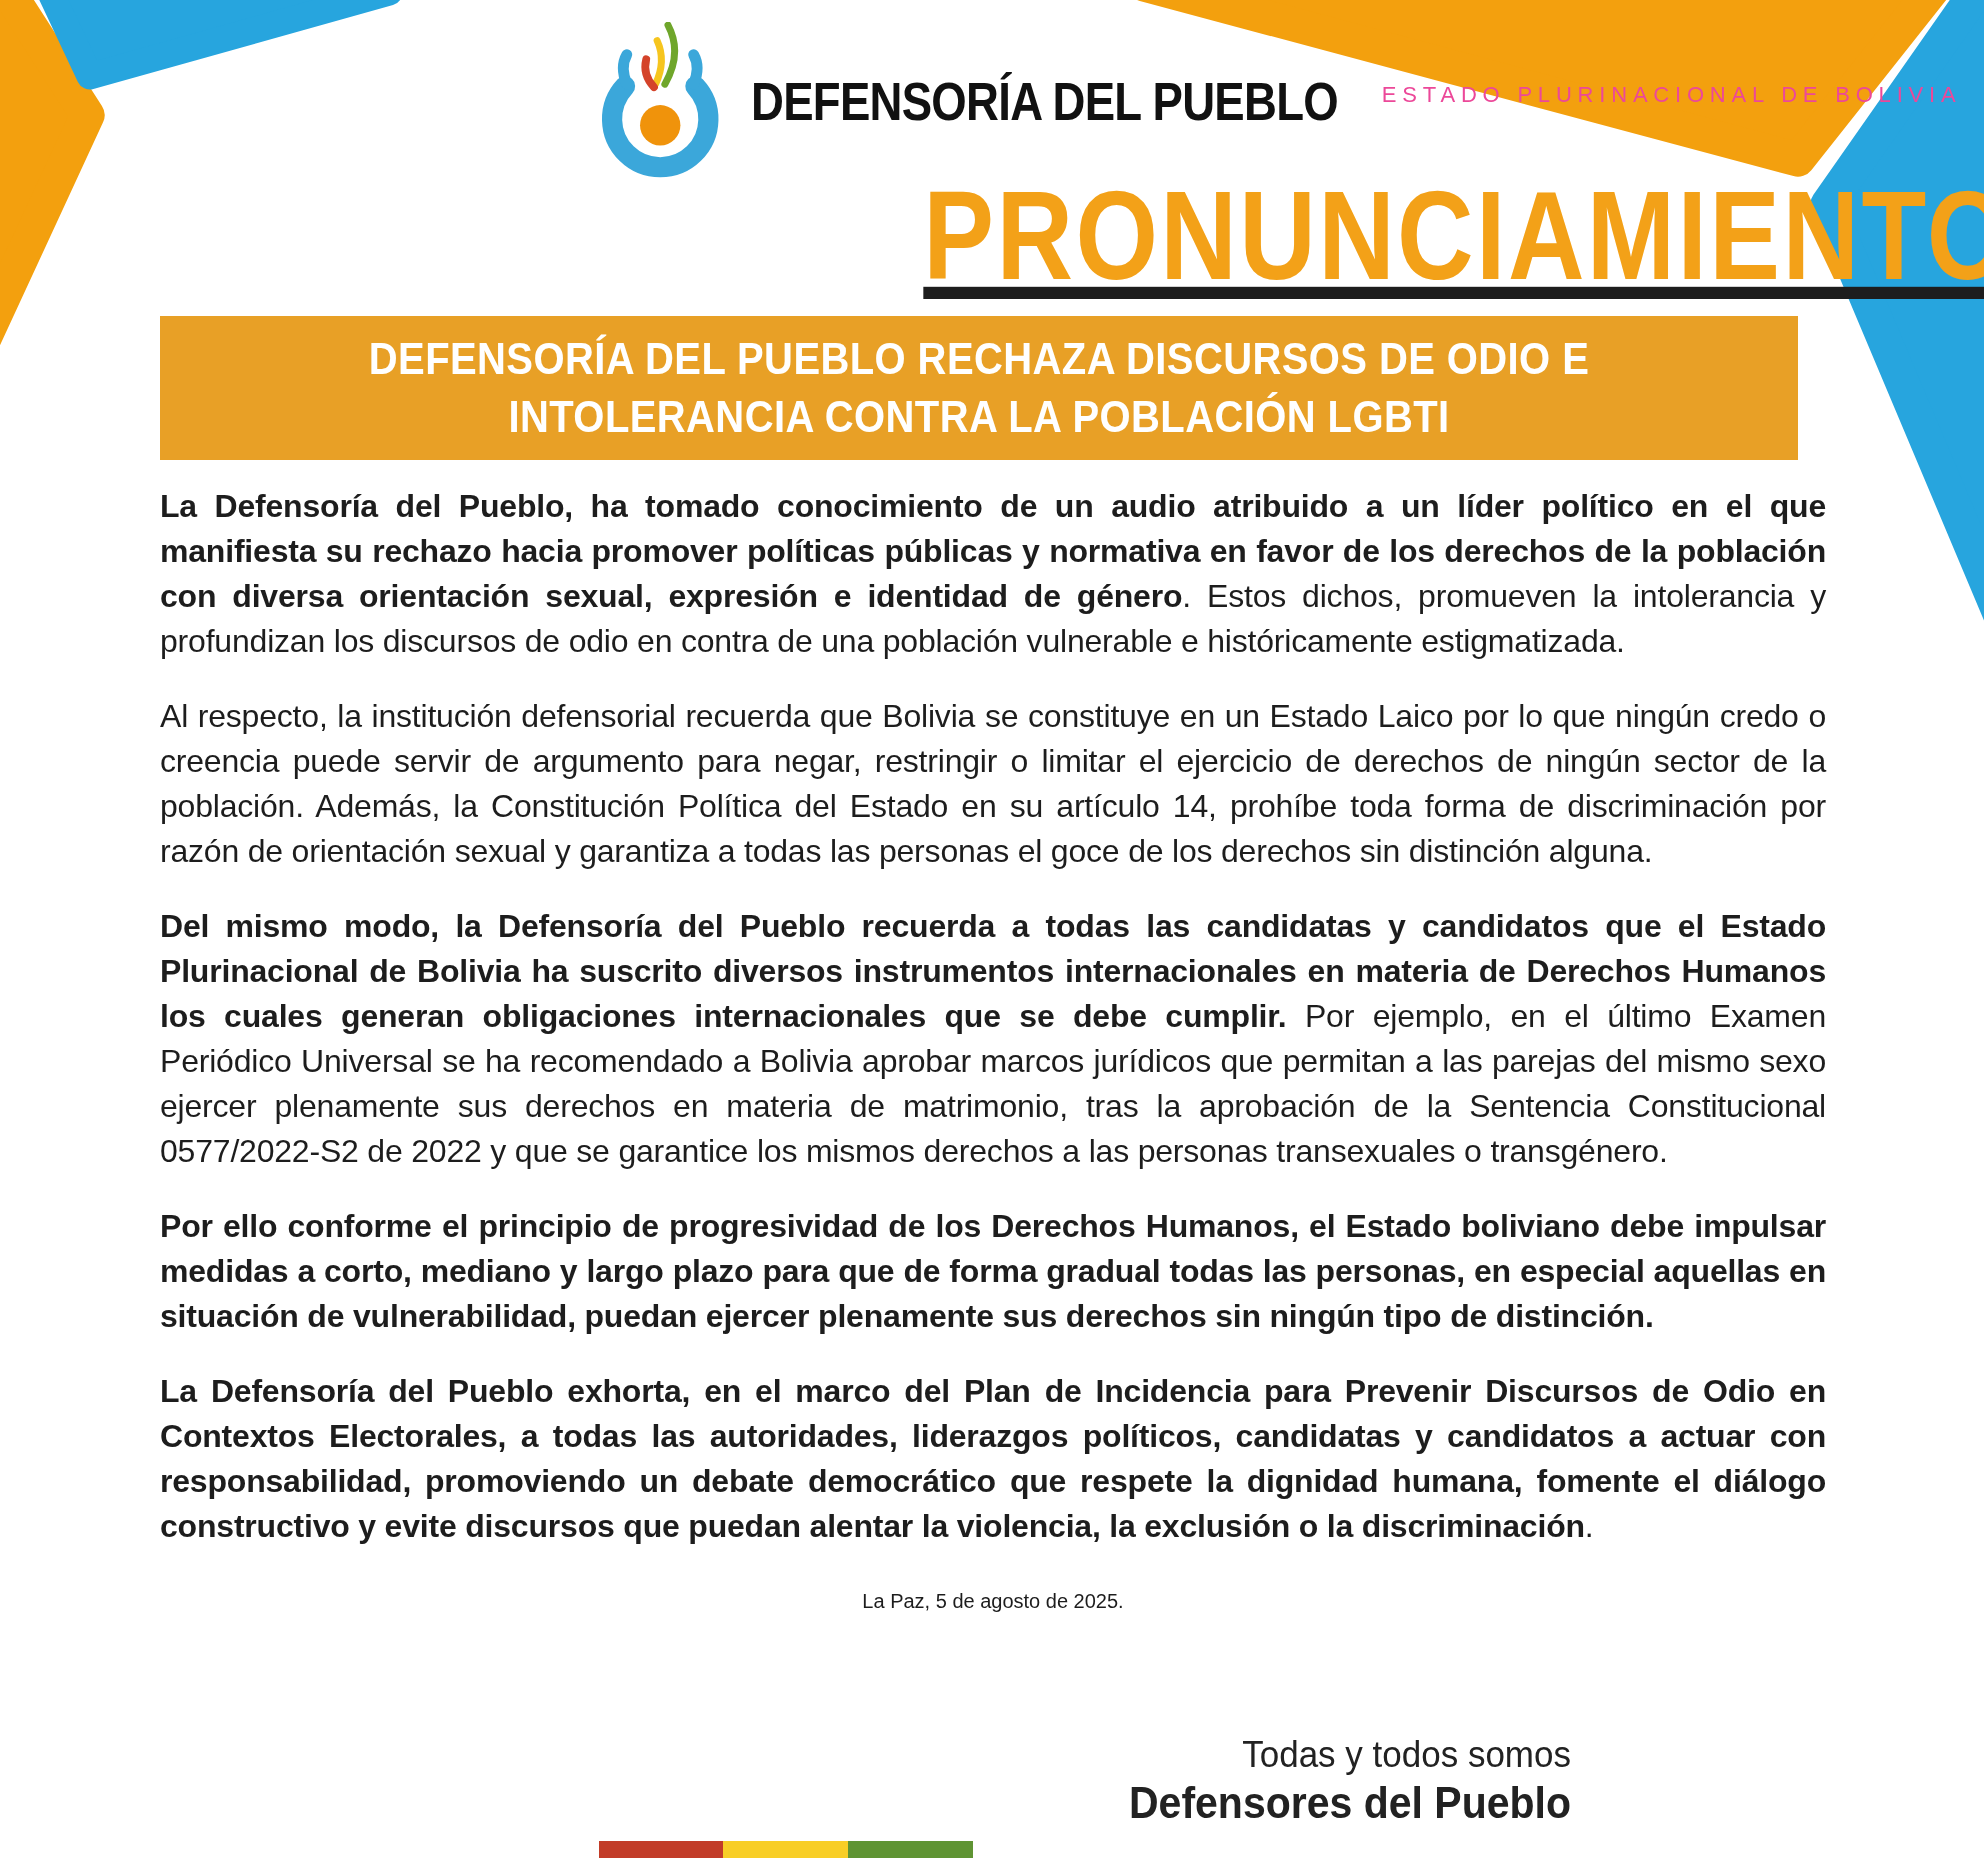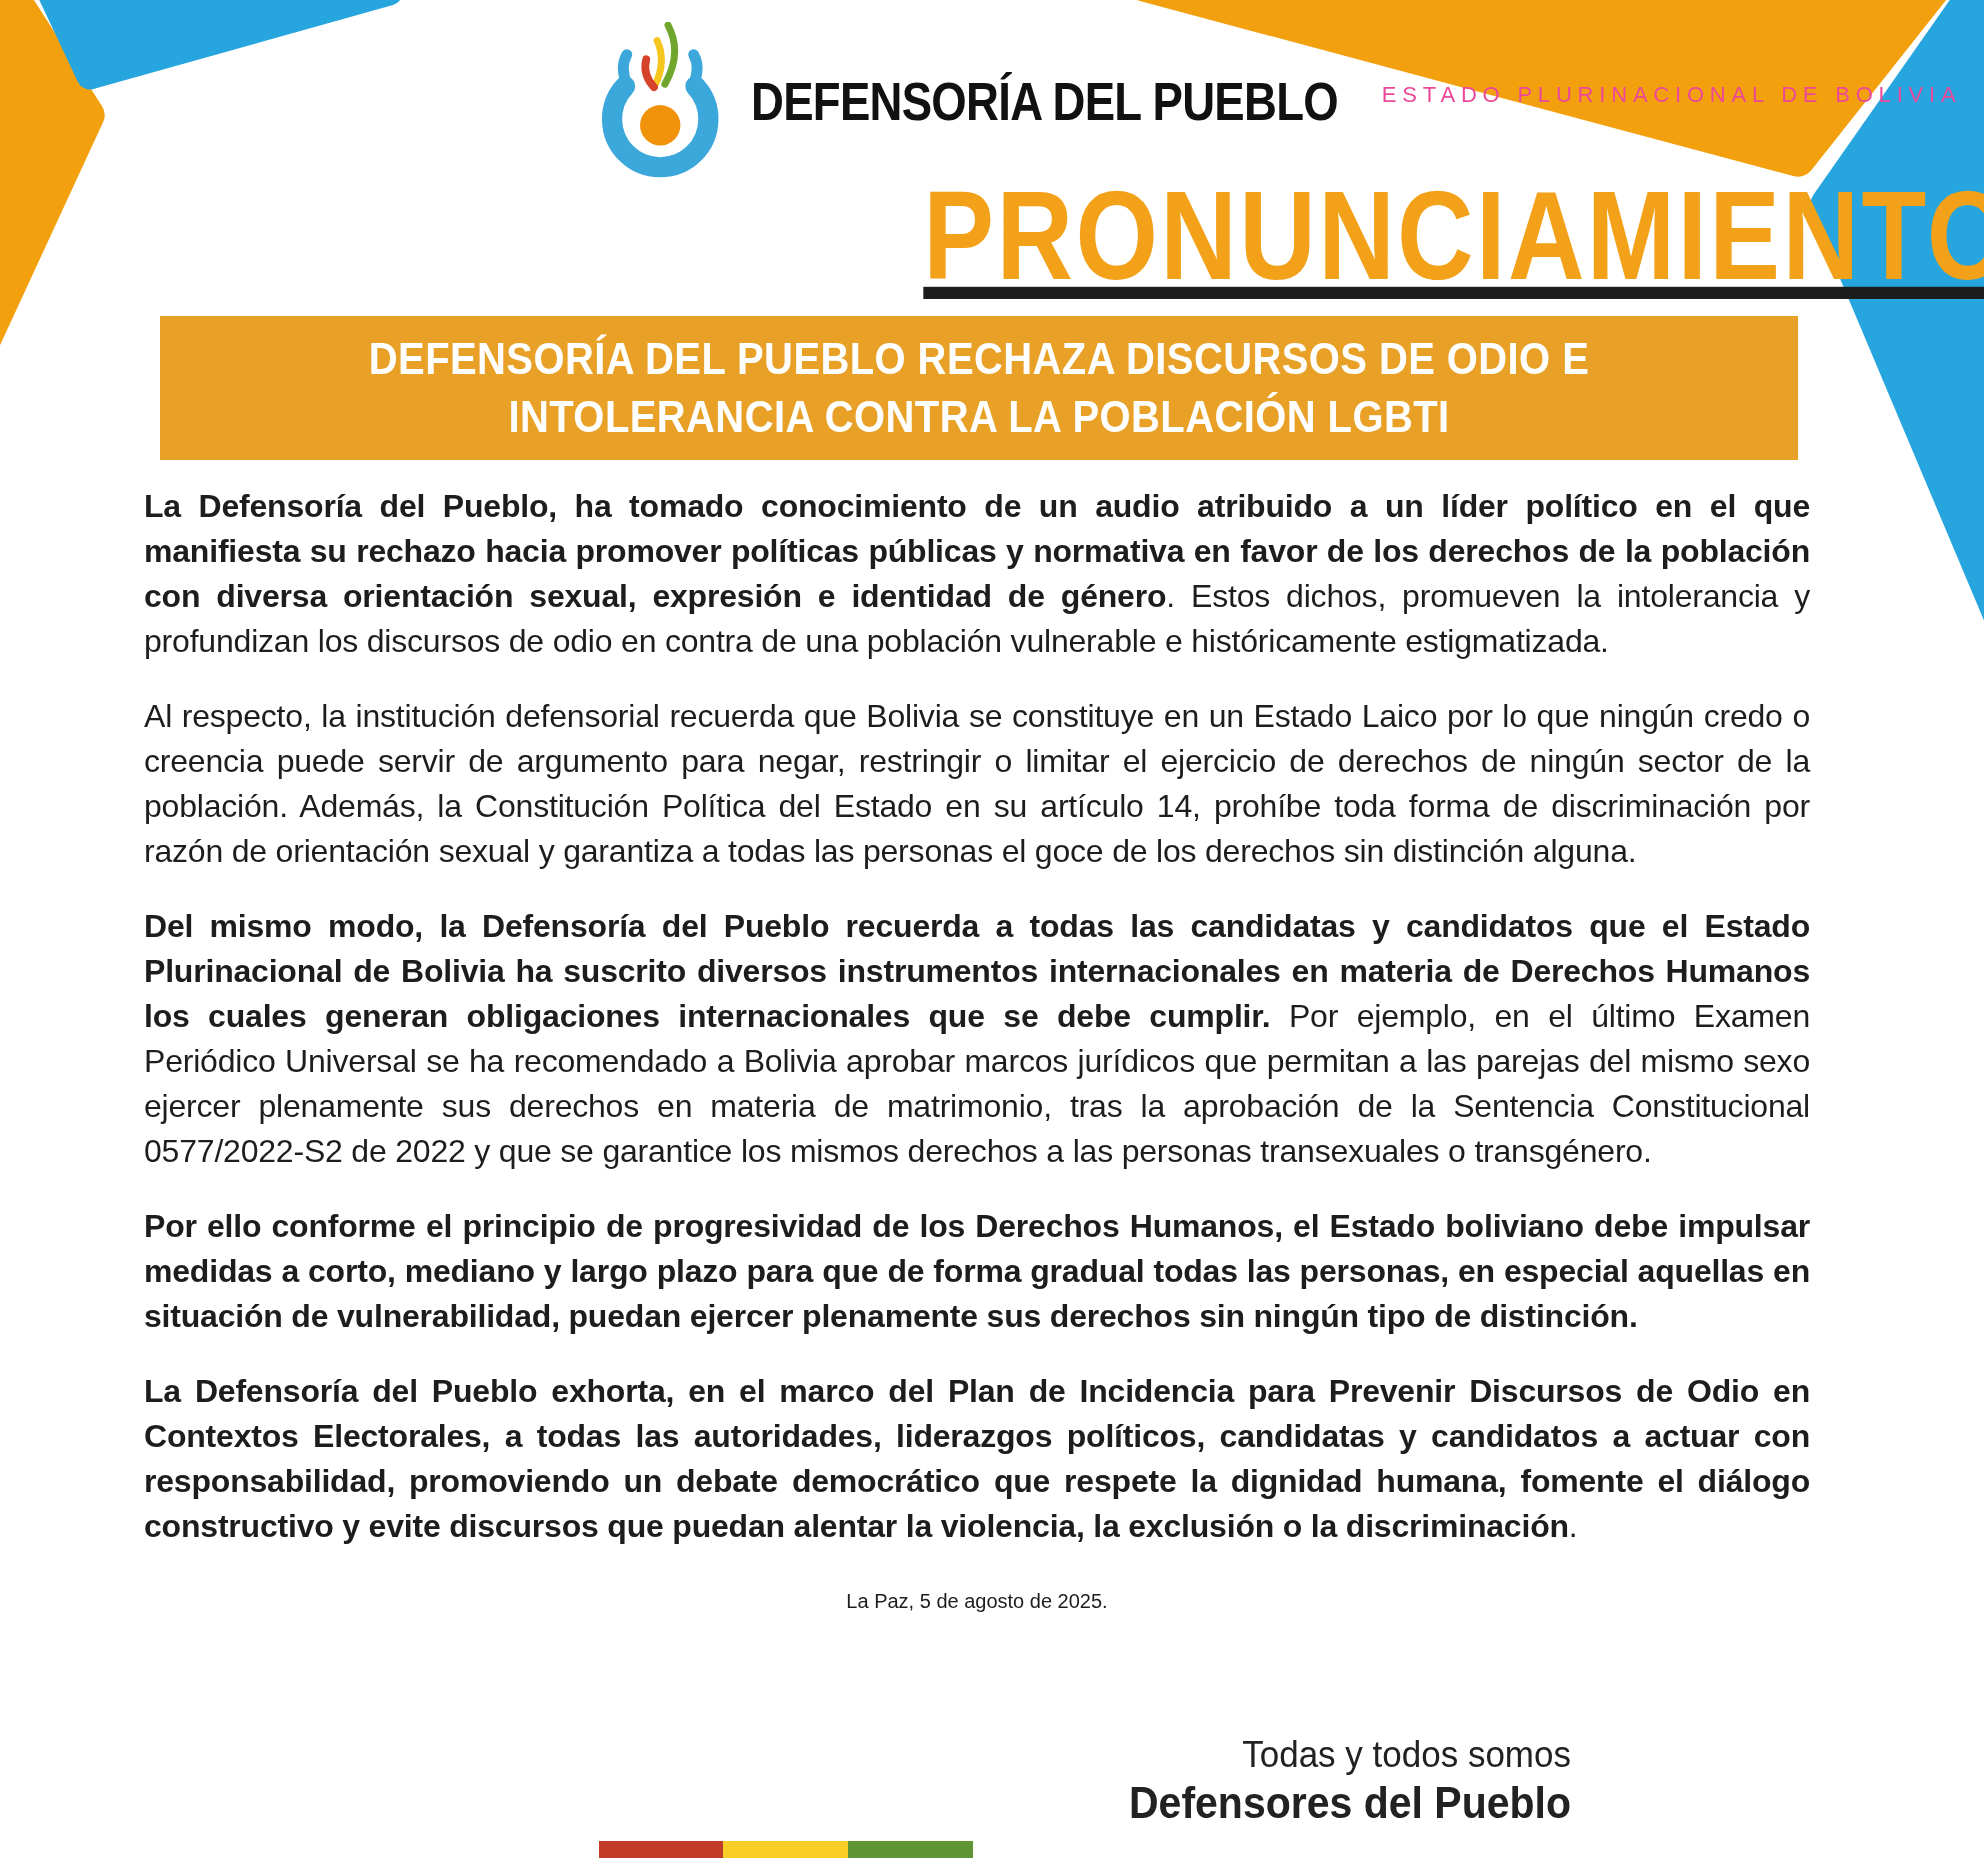--- a/index.html
+++ b/index.html
@@ -30,21 +30,21 @@
   
   .banner{
     position:absolute;left:160px;top:316px;width:1638px;height:144px;z-index:2;
     display:flex;flex-direction:column;align-items:center;justify-content:center;text-align:center;
   }
   .banner-line{
     color:#ffffff;font-size:40px;font-weight:700;line-height:58px;
     letter-spacing:0.4px;transform:scaleY(1.1);white-space:nowrap;
   }
   
-  .body-block{position:absolute;left:144px;top:484px;width:1666px;z-index:2;}
+  .body-block{position:absolute;left:160px;top:484px;width:1666px;z-index:2;}
   .para{
     margin:0 0 30px 0;font-size:32px;line-height:45px;text-align:justify;
     color:#1d1d1d;letter-spacing:-0.2px;
   }
   .para .b{font-weight:700;}
   .date-line{
     margin:12.5px 0 0 0;font-size:20px;line-height:45px;text-align:center;color:#1d1d1d;
   }
   
   .footer{position:absolute;left:0;top:1734px;width:1571px;text-align:right;z-index:2;}

